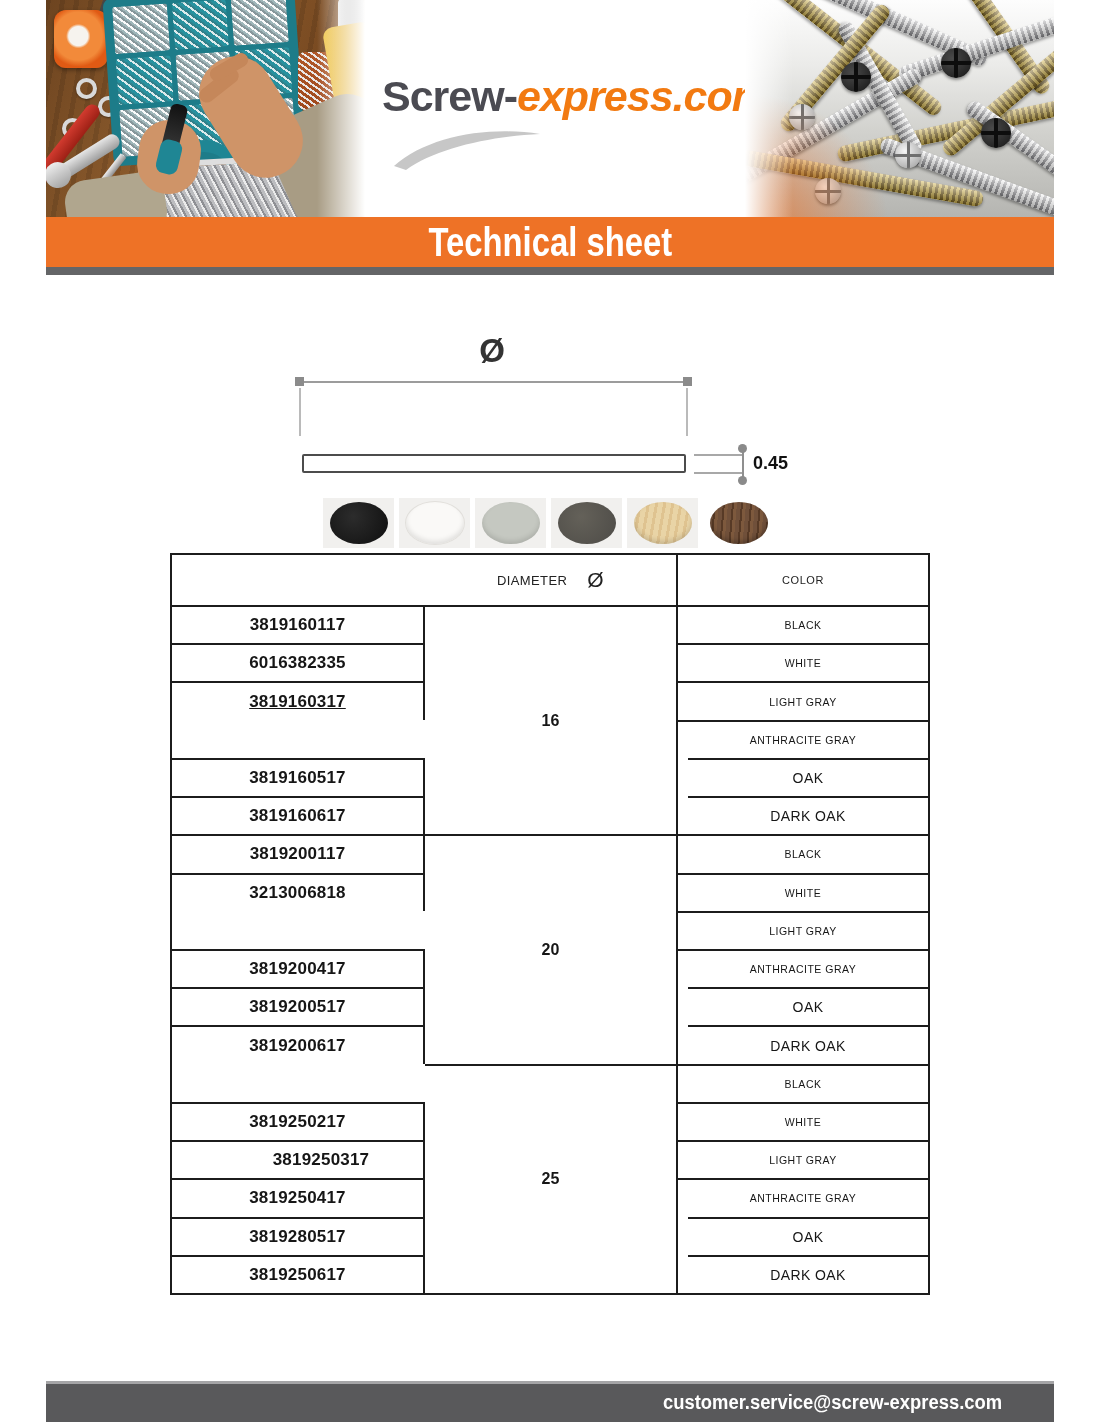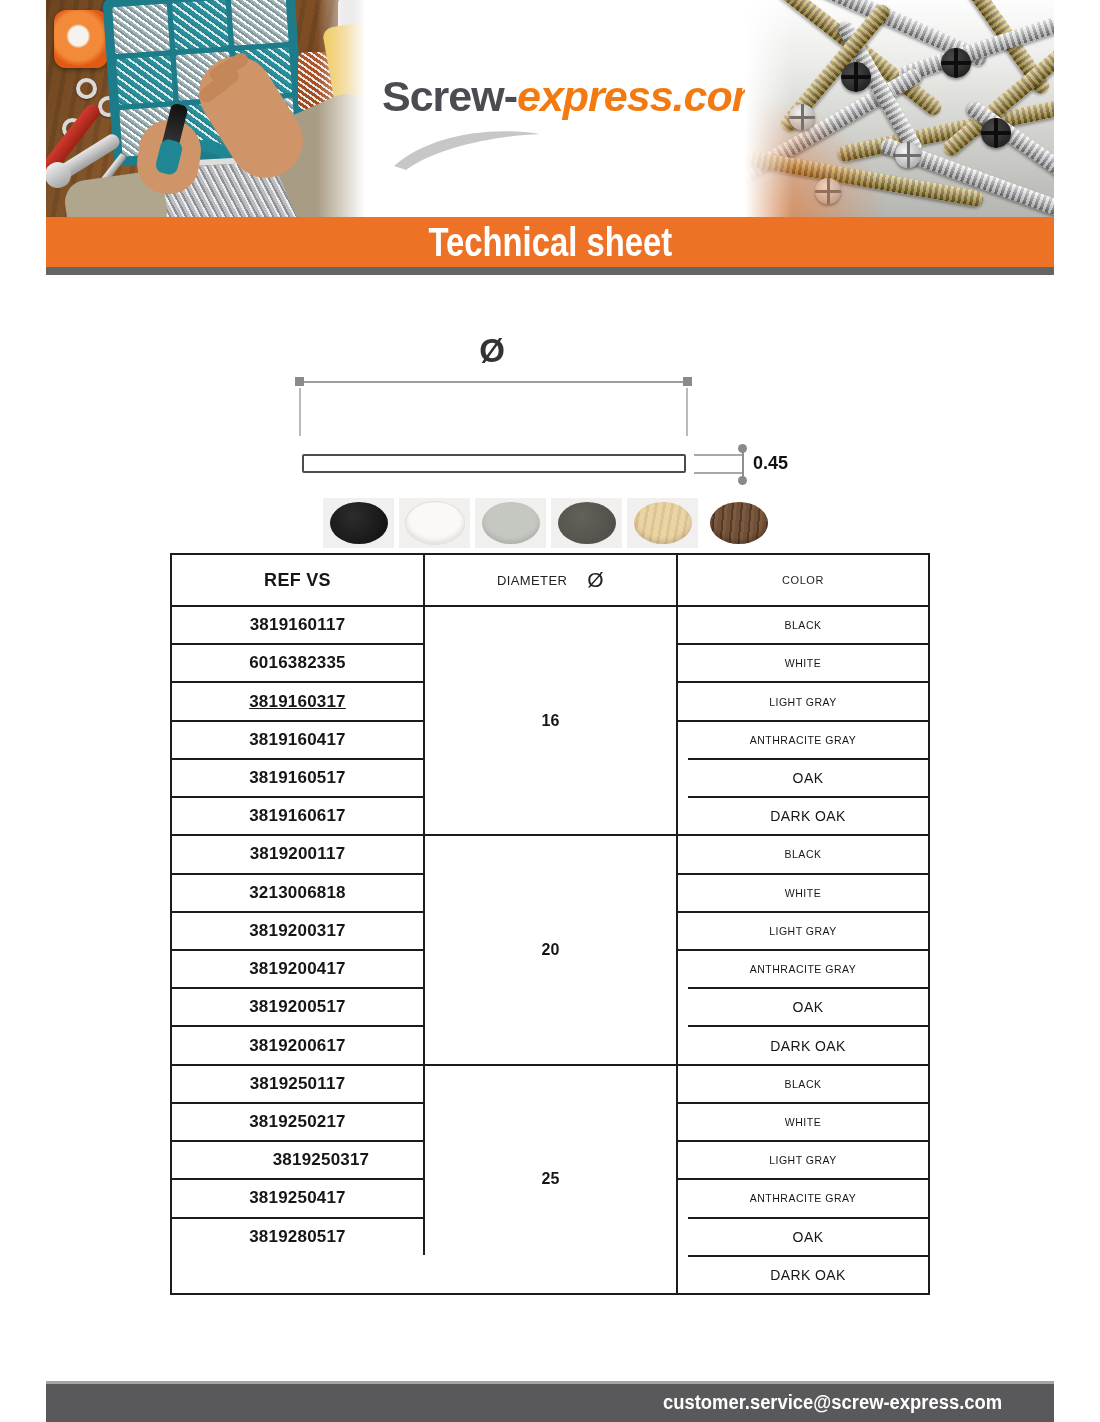--- a/index.html
+++ b/index.html
@@ -250,65 +250,62 @@
       </div>
     <div class="tile">
         <div class="oval ov-oak"></div>
       </div>
     <div class="tile bare">
         <div class="oval ov-darkoak"></div>
       </div>
   </div>
 
   <div class="ptable">
-    <div class="cell hdr-ref bR" style="grid-column:1;grid-row:1;">REF VS</div>
     <div class="cell hdr-dia bR" style="grid-column:2;grid-row:1;">
       <span>DIAMETER</span>
         <span class="phi">Ø</span>
     </div>
     <div class="cell hdr-color" style="grid-column:3;grid-row:1;">COLOR</div>
 
     <div class="cell ref bR bT" style="grid-column:1;grid-row:2;">3819160117</div>
     <div class="cell colname bT" style="grid-column:3;grid-row:2;">BLACK</div>
     <div class="cell ref bR bT" style="grid-column:1;grid-row:3;">6016382335</div>
     <div class="cell colname bT" style="grid-column:3;grid-row:3;">WHITE</div>
     <div class="cell ref bR bT" style="grid-column:1;grid-row:4;text-decoration:underline;">3819160317</div>
     <div class="cell colname bT" style="grid-column:3;grid-row:4;">LIGHT GRAY</div>
-    <div class="cell ref bR bT" style="grid-column:1;grid-row:5;">3819160417</div>
     <div class="cell colname bT" style="grid-column:3;grid-row:5;">ANTHRACITE GRAY</div>
     <div class="cell ref bR bT" style="grid-column:1;grid-row:6;">3819160517</div>
     <div class="cell colname big bT" style="grid-column:3;grid-row:6;">OAK</div>
     <div class="cell ref bR bT" style="grid-column:1;grid-row:7;">3819160617</div>
     <div class="cell colname big bT" style="grid-column:3;grid-row:7;">DARK OAK</div>
     <div class="cell dia bR bT" style="grid-column:2;grid-row:2 / span 6;">16</div>
 
     <div class="cell ref bR bT" style="grid-column:1;grid-row:8;">3819200117</div>
     <div class="cell colname bT" style="grid-column:3;grid-row:8;">BLACK</div>
     <div class="cell ref bR bT" style="grid-column:1;grid-row:9;">3213006818</div>
     <div class="cell colname bT" style="grid-column:3;grid-row:9;">WHITE</div>
-    <div class="cell ref bR bT" style="grid-column:1;grid-row:10;">3819200317</div>
     <div class="cell colname bT" style="grid-column:3;grid-row:10;">LIGHT GRAY</div>
     <div class="cell ref bR bT" style="grid-column:1;grid-row:11;">3819200417</div>
     <div class="cell colname bT" style="grid-column:3;grid-row:11;">ANTHRACITE GRAY</div>
     <div class="cell ref bR bT" style="grid-column:1;grid-row:12;">3819200517</div>
     <div class="cell colname big bT" style="grid-column:3;grid-row:12;">OAK</div>
     <div class="cell ref bR bT" style="grid-column:1;grid-row:13;">3819200617</div>
     <div class="cell colname big bT" style="grid-column:3;grid-row:13;">DARK OAK</div>
     <div class="cell dia bR bT" style="grid-column:2;grid-row:8 / span 6;">20</div>
 
-    <div class="cell ref bR bT" style="grid-column:1;grid-row:14;">3819250117</div>
     <div class="cell colname bT" style="grid-column:3;grid-row:14;">BLACK</div>
     <div class="cell ref bR bT" style="grid-column:1;grid-row:15;">3819250217</div>
     <div class="cell colname bT" style="grid-column:3;grid-row:15;">WHITE</div>
     <div class="cell ref bR bT" style="grid-column:1;grid-row:16;padding-left:47px;">3819250317</div>
     <div class="cell colname bT" style="grid-column:3;grid-row:16;">LIGHT GRAY</div>
     <div class="cell ref bR bT" style="grid-column:1;grid-row:17;">3819250417</div>
     <div class="cell colname bT" style="grid-column:3;grid-row:17;">ANTHRACITE GRAY</div>
     <div class="cell ref bR bT" style="grid-column:1;grid-row:18;">3819280517</div>
     <div class="cell colname big bT" style="grid-column:3;grid-row:18;">OAK</div>
+    <div class="cell ref bR bT" style="grid-column:1;grid-row:19;">3819250617</div>
     <div class="cell colname big bT" style="grid-column:3;grid-row:19;">DARK OAK</div>
     <div class="cell dia bR bT" style="grid-column:2;grid-row:14 / span 6;">25</div>
   </div>
 
   <div class="footer">
     <span class="footer-email">customer.service@screw-express.com</span>
   </div>
 
 </div>
 

